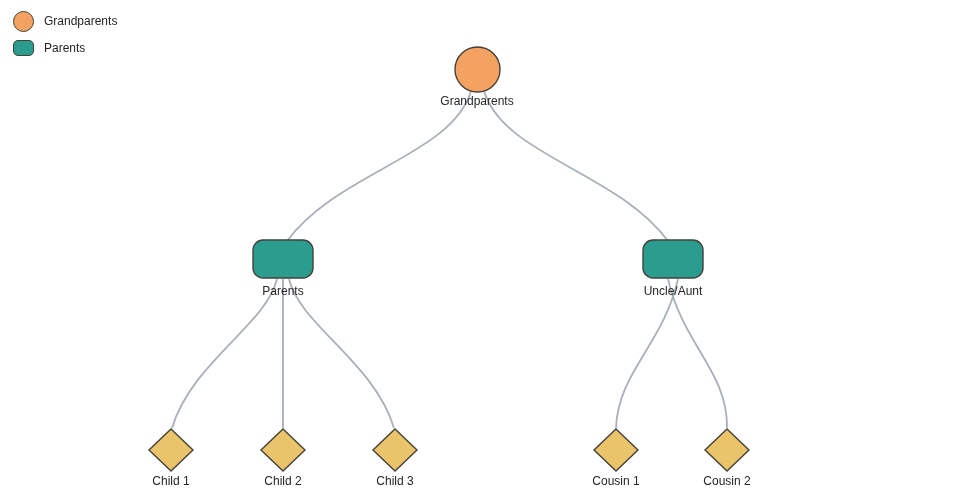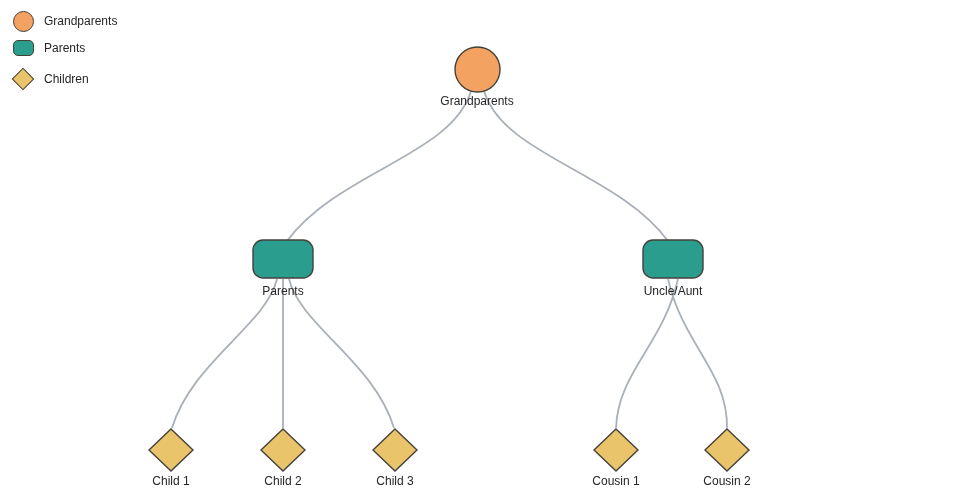--- a/index.html
+++ b/index.html
@@ -88,26 +88,20 @@
         <span class="swatch-circle"></span>
       </span>
       <span class="legend-label">Grandparents</span>
     </div>
     <div class="legend-row">
       <span class="swatch-holder">
         <span class="swatch-rounded-rect"></span>
       </span>
       <span class="legend-label">Parents</span>
     </div>
-    <div class="legend-row row-diamond">
-      <span class="swatch-holder">
-        <span class="swatch-diamond"></span>
-      </span>
-      <span class="legend-label">Children</span>
-    </div>
   </div>
 
   <svg class="diagram-svg" width="960" height="500" viewBox="0 0 960 500">
 
     <g>
       <path class="edge" d="M 471 91 C 452 155 338 172 287 241"></path>
       <path class="edge" d="M 484 91 C 503 155 617 172 668 241"></path>
       <path class="edge" d="M 277 279 C 266 325 192 362 172 428"></path>
       <path class="edge" d="M 283 279 L 283 428"></path>
       <path class="edge" d="M 289 279 C 300 325 374 362 394 428"></path>

